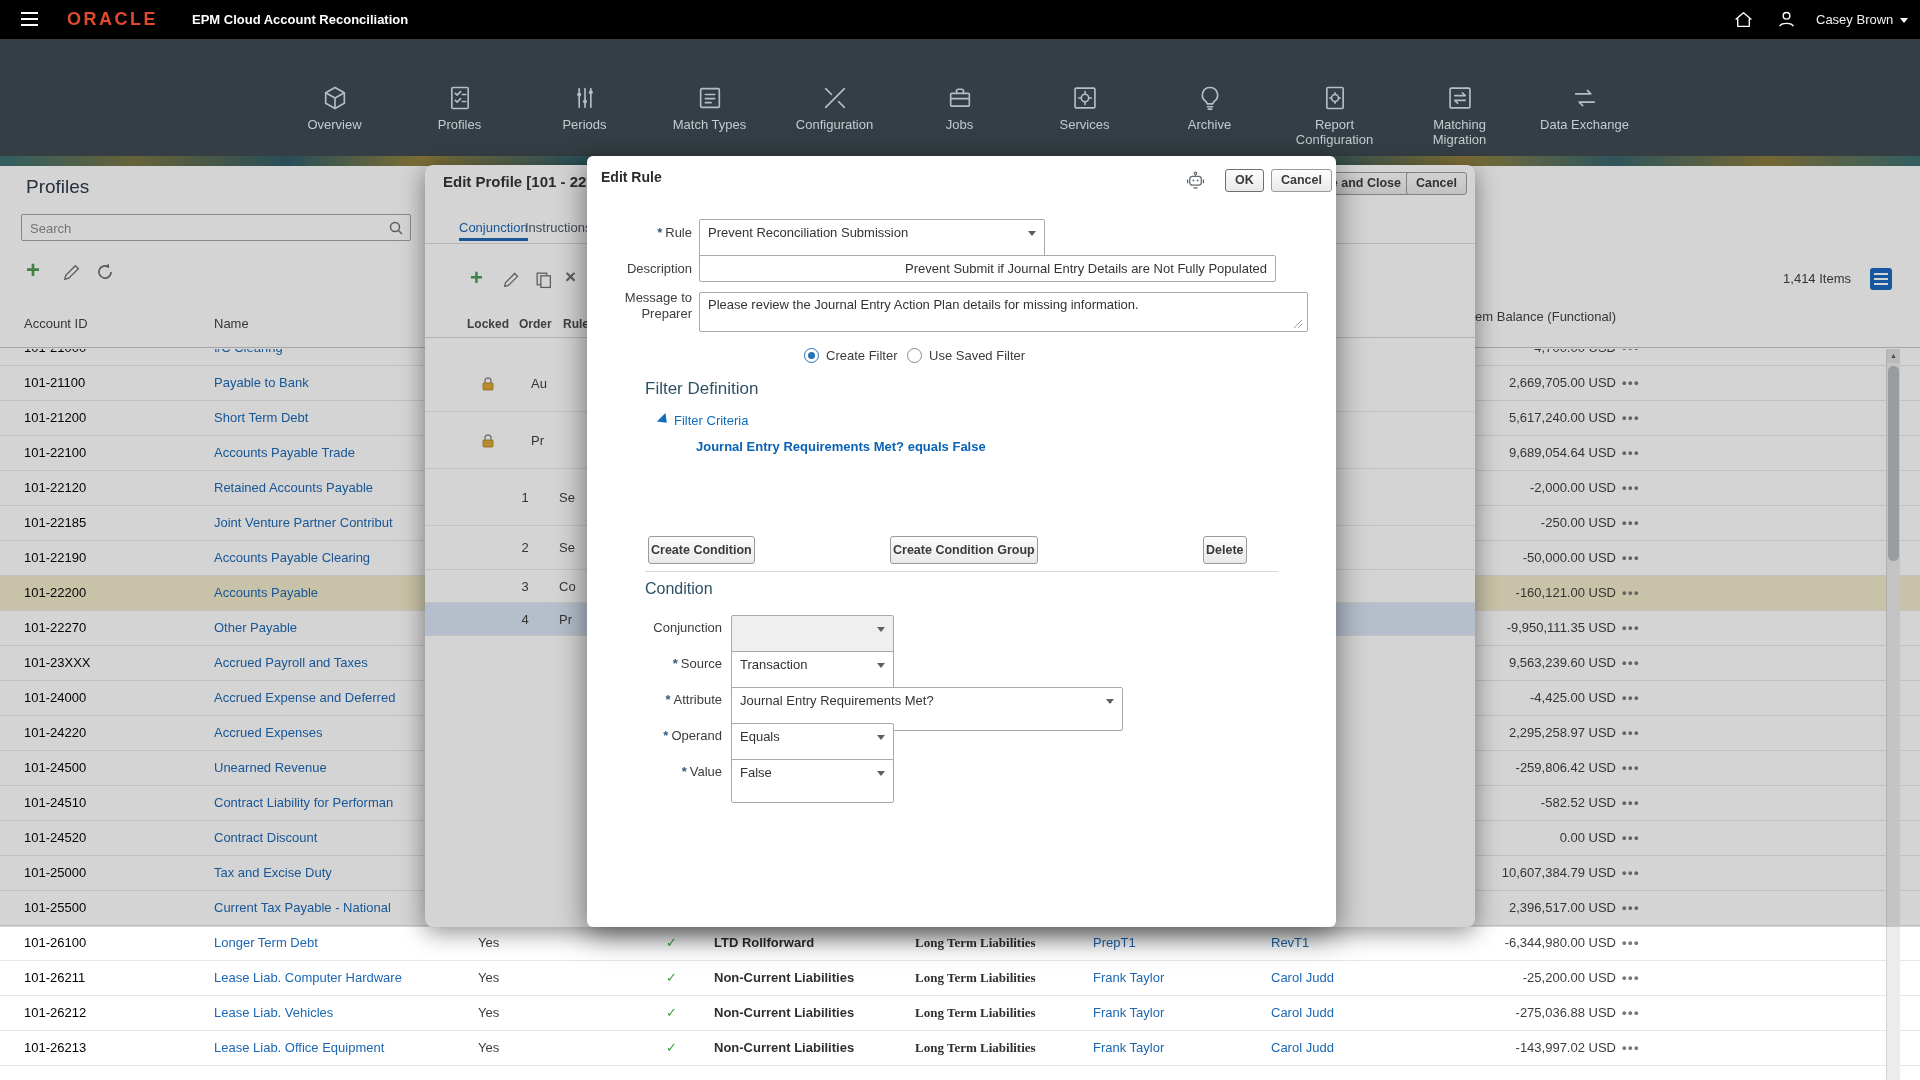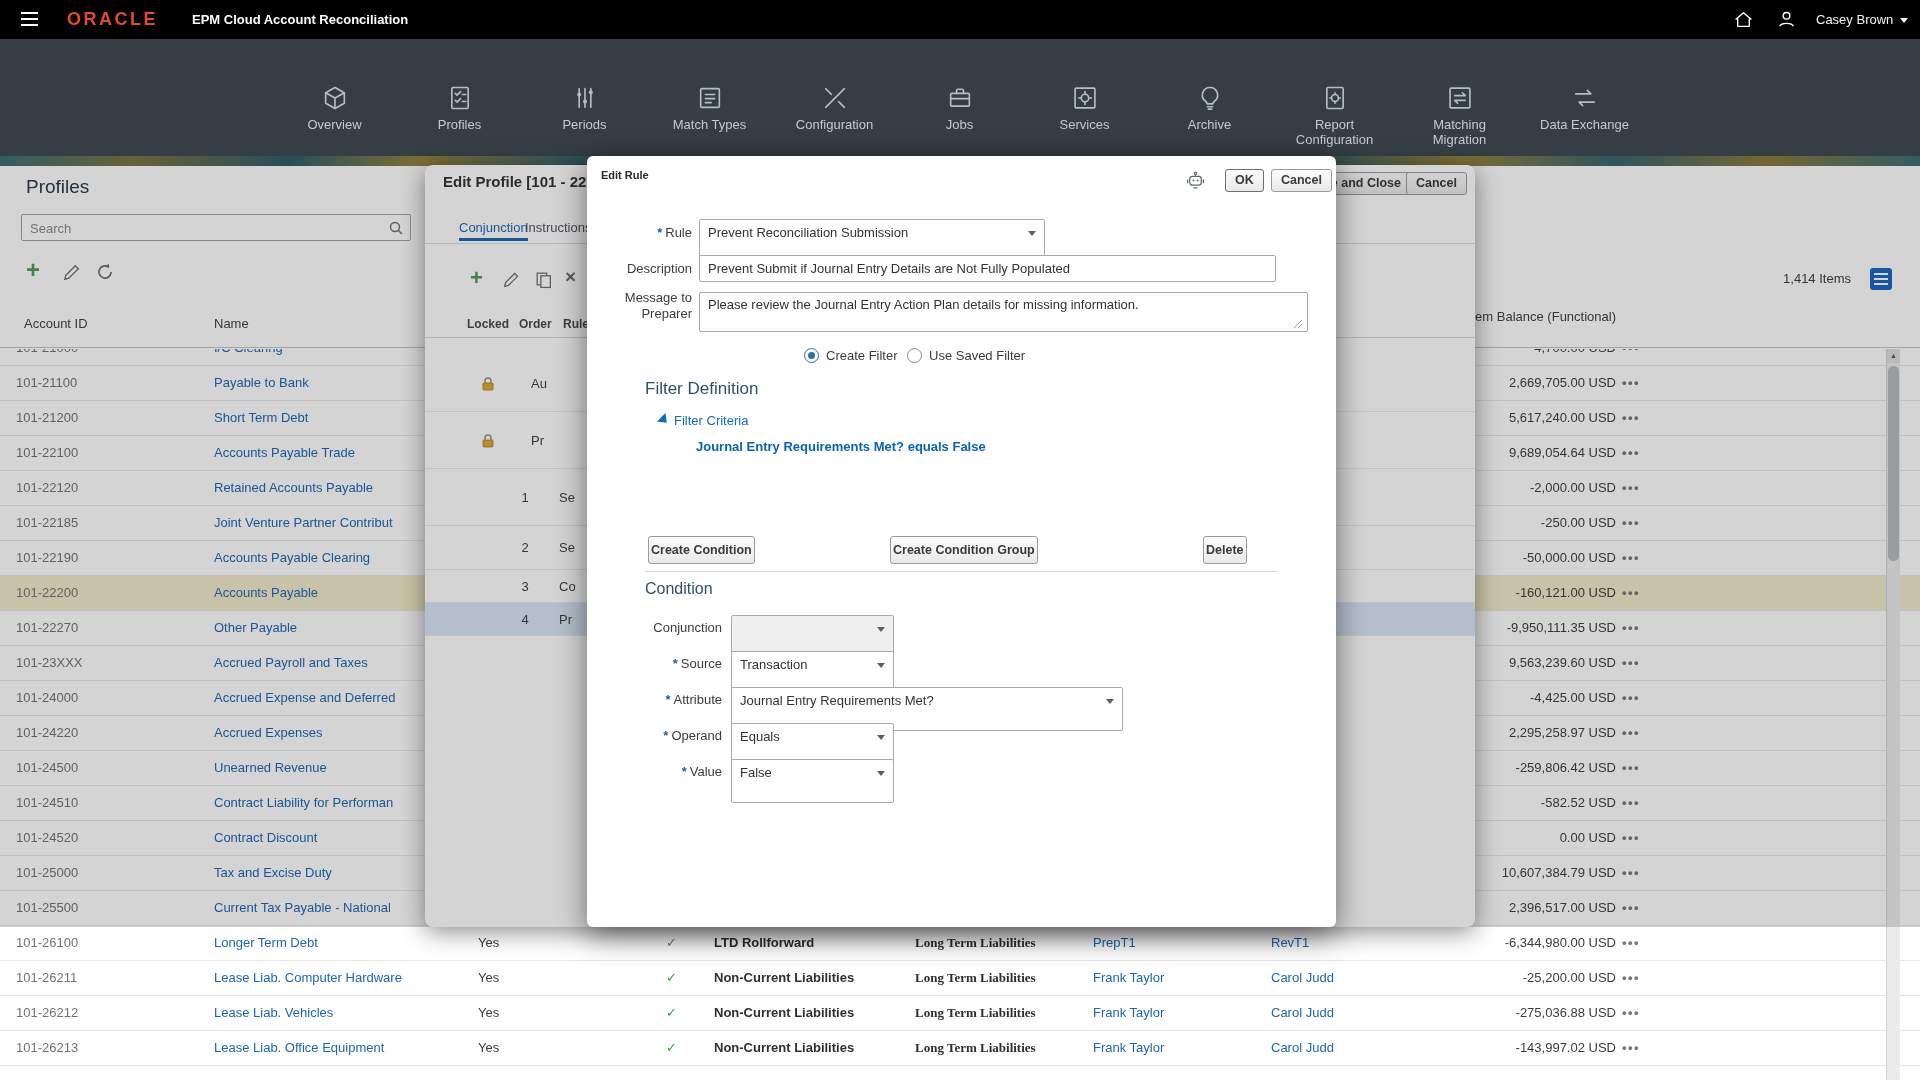--- a/index.html
+++ b/index.html
@@ -41,21 +41,21 @@
   .gh-name{left:214px;top:150px;}
   .gh-balance{right:304px;top:142px;width:230px;text-align:right;line-height:17px;}
   .gh-line{position:absolute;left:0;top:181px;width:1920px;height:1px;background:#c6c6c6;}
   .rows{position:absolute;left:0;top:183px;width:1920px;}
   .grid-row{position:relative;height:35px;box-sizing:border-box;border-bottom:1px solid #e7e7e7;background:#fff;}
   .grid-row.highlight{background:#f1ebc8;}
   .grid-row.partial{height:17px;overflow:hidden;}
   .grid-row.partial .rl{margin-top:-18px;}
   .rl{position:relative;height:35px;}
   .rl span{position:absolute;top:0;line-height:34px;font-size:13px;white-space:nowrap;}
-  .c-account{left:16px;color:#737373;}
+  .c-account{left:24px;color:#000000;}
   .c-name{left:214px;color:#1b67b2;cursor:pointer;}
   .c-auto{left:478px;color:#3d3d3d;}
   .c-ok{left:666px;color:#3da03f;font-weight:700;font-size:15px;}
   .c-method{left:714px;color:#2f2f2f;font-weight:700;}
   .c-type{left:915px;color:#2f2f2f;font-weight:700;font-family:Liberation Serif, serif;}
   .c-preparer{left:1093px;color:#1b67b2;cursor:pointer;}
   .c-reviewer{left:1271px;color:#1b67b2;cursor:pointer;}
   .c-balance{right:304px;color:#3d3d3d;}
   .c-menu{left:1622px;color:#777;font-size:9px;letter-spacing:1.5px;font-weight:700;cursor:pointer;}
   .vscroll{position:absolute;left:1886px;top:183px;width:13px;height:903px;background:#ececec;border-left:1px solid #d5d5d5;}
@@ -84,29 +84,29 @@
   .ep-row{position:absolute;left:0;width:100%;box-sizing:border-box;border-bottom:1px solid #eaeaea;}
   .ep-row.sel{background:#d8e6f3;}
   .ep-row .lockic{position:absolute;left:56px;width:14px;height:16px;}
   .ep-row .ordnum{position:absolute;left:88px;width:24px;text-align:center;font-size:13px;color:#3d3d3d;}
   .ep-row .rtext{position:absolute;font-size:13px;color:#3d3d3d;white-space:nowrap;}
   
   .dim{position:absolute;left:0;top:156px;width:1920px;height:771px;background:rgba(15,18,22,.18);z-index:10;}
   
   .er-dialog{position:absolute;left:587px;top:156px;width:749px;height:771px;background:#fff;border-radius:6px;
     box-shadow:0 8px 30px rgba(0,0,0,.5);z-index:20;}
-  .er-title{position:absolute;left:14px;top:13px;font-size:11px;font-weight:700;color:#2b2b2b;}
+  .er-title{position:absolute;left:14px;top:13px;font-size:14px;font-weight:700;color:#2b2b2b;}
   .er-assist{position:absolute;left:598px;top:14px;width:21px;height:21px;cursor:pointer;}
   .er-ok{position:absolute;left:638px;top:13px;border-color:#6f6f6f;}
   .er-cancel{position:absolute;left:684px;top:13px;}
   .fl{position:absolute;text-align:right;font-size:13px;color:#3c3c3c;white-space:nowrap;line-height:16px;}
   .fl.wrap{white-space:normal;width:80px;}
   .req{color:#2f5b84;margin-right:3px;font-weight:700;}
   .fin{position:absolute;left:112px;height:27px;border:1px solid #a9a9a9;border-radius:2px;font-size:13px;color:#333;
-    padding:8px 8px;box-sizing:border-box;background:#fff;font-family:inherit;outline:none;}
+    padding:8px 8px;box-sizing:border-box;background:#fff;font-family:inherit;outline:none;text-align:right;}
   .fta{position:absolute;left:112px;border:1px solid #a9a9a9;border-radius:2px;font-size:13px;color:#333;
     padding:4px 8px;box-sizing:border-box;background:#fff;font-family:inherit;resize:none;outline:none;overflow:hidden;}
   .grip{position:absolute;left:705px;top:162px;width:10px;height:10px;
     background:repeating-linear-gradient(135deg,transparent 0 2px,#9a9a9a 2px 3px);clip-path:polygon(100% 0,100% 100%,0 100%);}
   .select{position:absolute;height:44px;border:1px solid #a9a9a9;border-radius:2px;background:#fff;box-sizing:border-box;
     font-size:13px;color:#333;line-height:25px;padding:0 24px 0 8px;white-space:nowrap;cursor:pointer;overflow:hidden;}
   .select::after{content:"";position:absolute;right:8px;top:11px;border-left:4.5px solid transparent;border-right:4.5px solid transparent;border-top:5.5px solid #5f5f5f;}
   .select.gray{background:#efefef;}
   .radio{position:absolute;top:192px;width:15px;height:15px;border:1px solid #8a8a8a;border-radius:50%;background:#fff;box-sizing:border-box;cursor:pointer;}
   .radio.on{border-color:#2572b4;}

